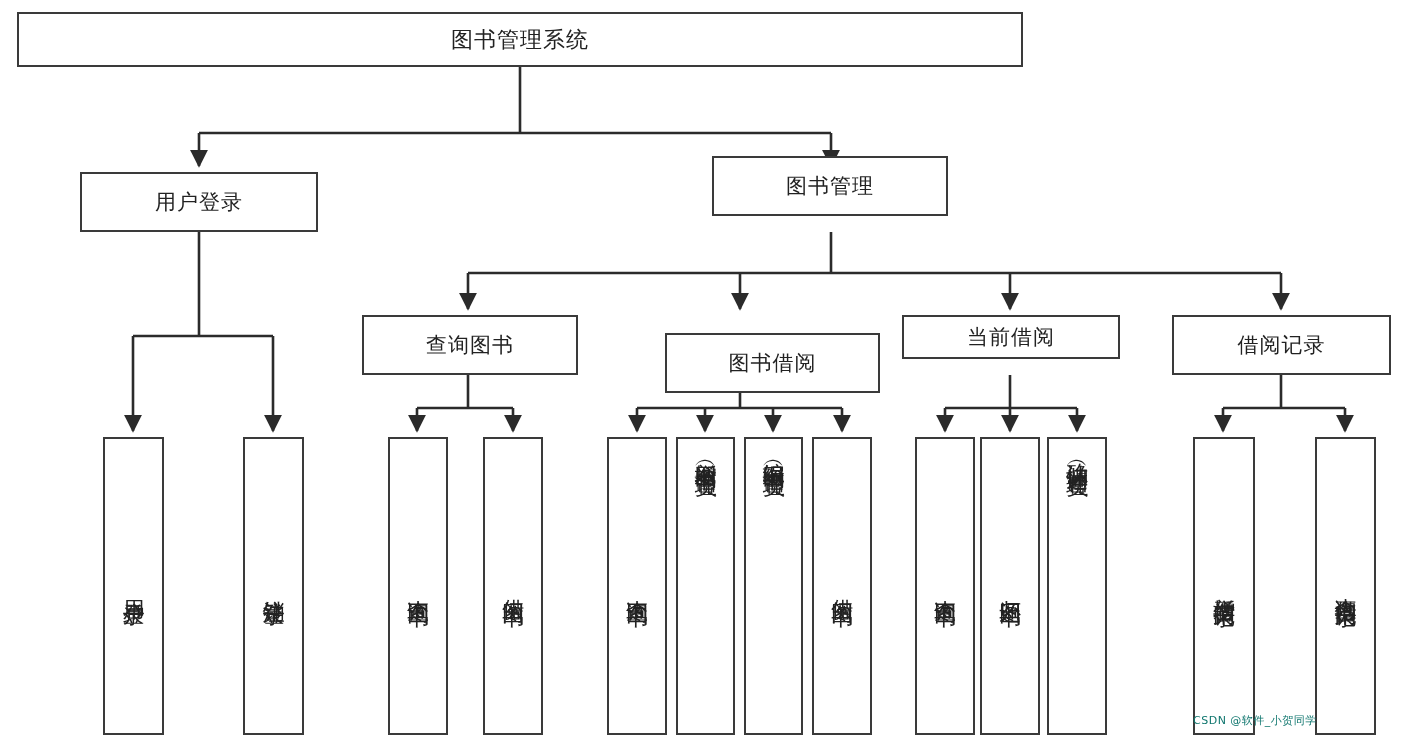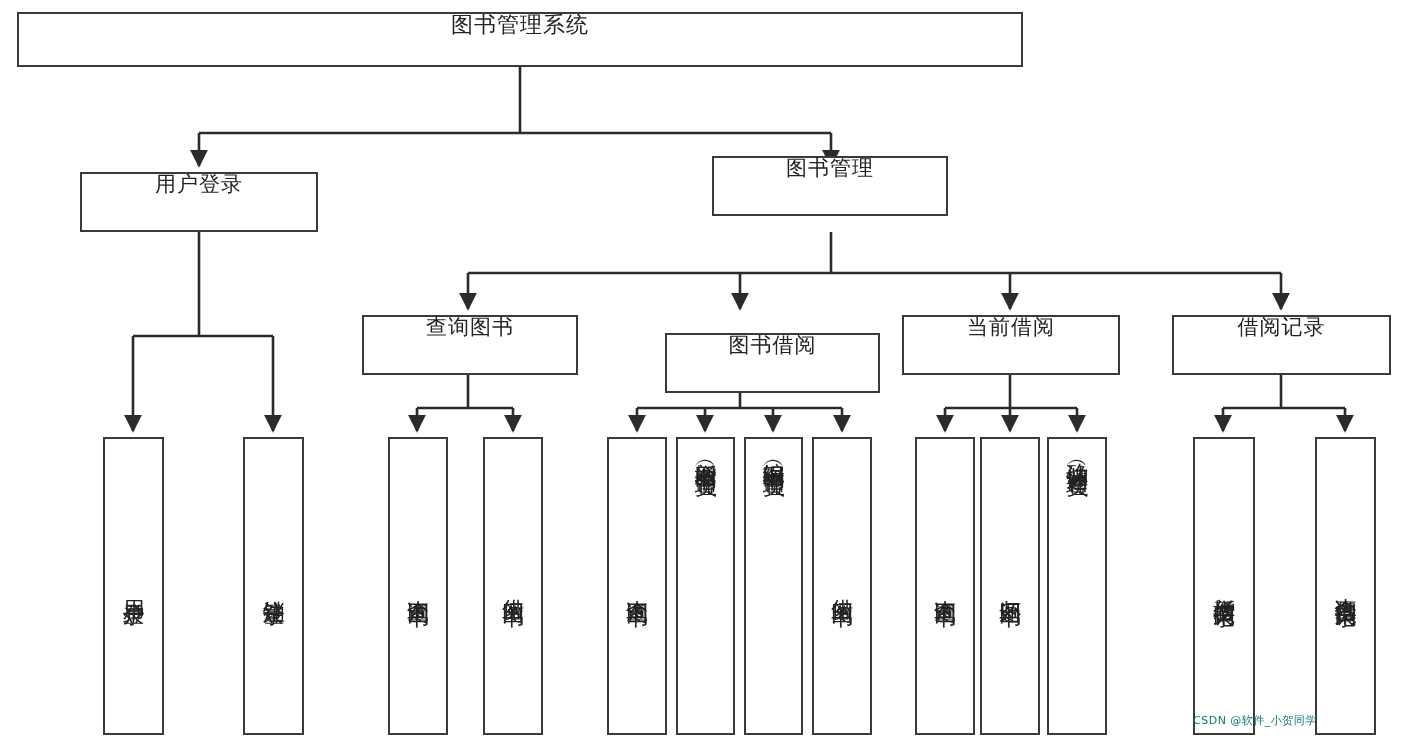--- a/index.html
+++ b/index.html
@@ -23,21 +23,21 @@
     top: 0;
     width: 1405px;
     height: 747px;
   }
   .node {
     position: absolute;
     box-sizing: border-box;
     background: #ffffff;
     border: 2px solid #3a3a3a;
     display: flex;
-    align-items: flex-start;
+    align-items: center;
     justify-content: center;
     color: #222222;
   }
   .node.h {
     
   }
   .node.h .label {
     font-size: 21px;
     letter-spacing: 1px;
     line-height: 1;
@@ -139,21 +139,21 @@
   <div class="node h" style="left:712px; top:156px; width:236px; height:60px;">
     <span class="label">图书管理</span>
   </div>
 
   <div class="node h" style="left:362px; top:315px; width:216px; height:60px;">
     <span class="label">查询图书</span>
   </div>
   <div class="node h" style="left:633px; top:333px; width:215px; height:60px;margin-left:32px;">
     <span class="label">图书借阅</span>
   </div>
-  <div class="node h" style="left:902px; top:315px; width:218px; height:60px;">
+  <div class="node h" style="left:902px; top:315px; width:218px; height:44px;">
     <span class="label">当前借阅</span>
   </div>
   <div class="node h" style="left:1172px; top:315px; width:219px; height:60px;">
     <span class="label">借阅记录</span>
   </div>
 
   <div class="node v center" style="left:103px; top:437px; width:61px; height:298px;">
     <span class="label">用户登录</span>
   </div>
   <div class="node v center" style="left:243px; top:437px; width:61px; height:298px;">

